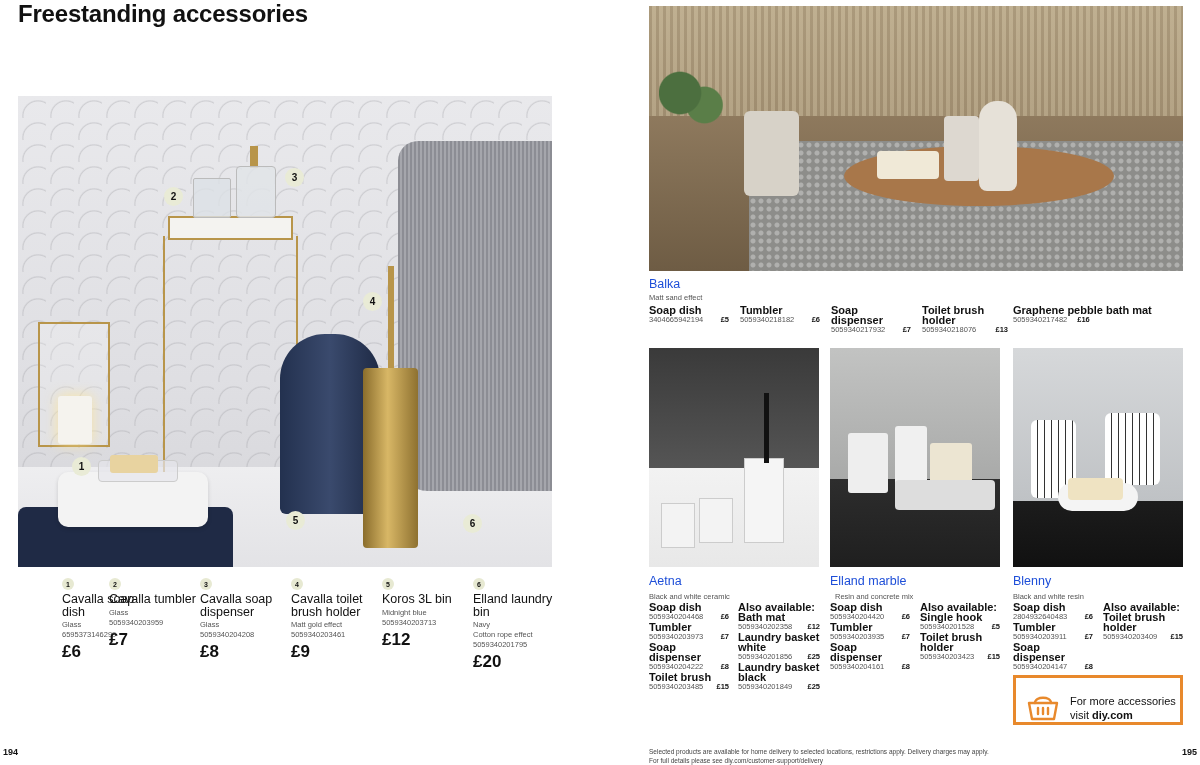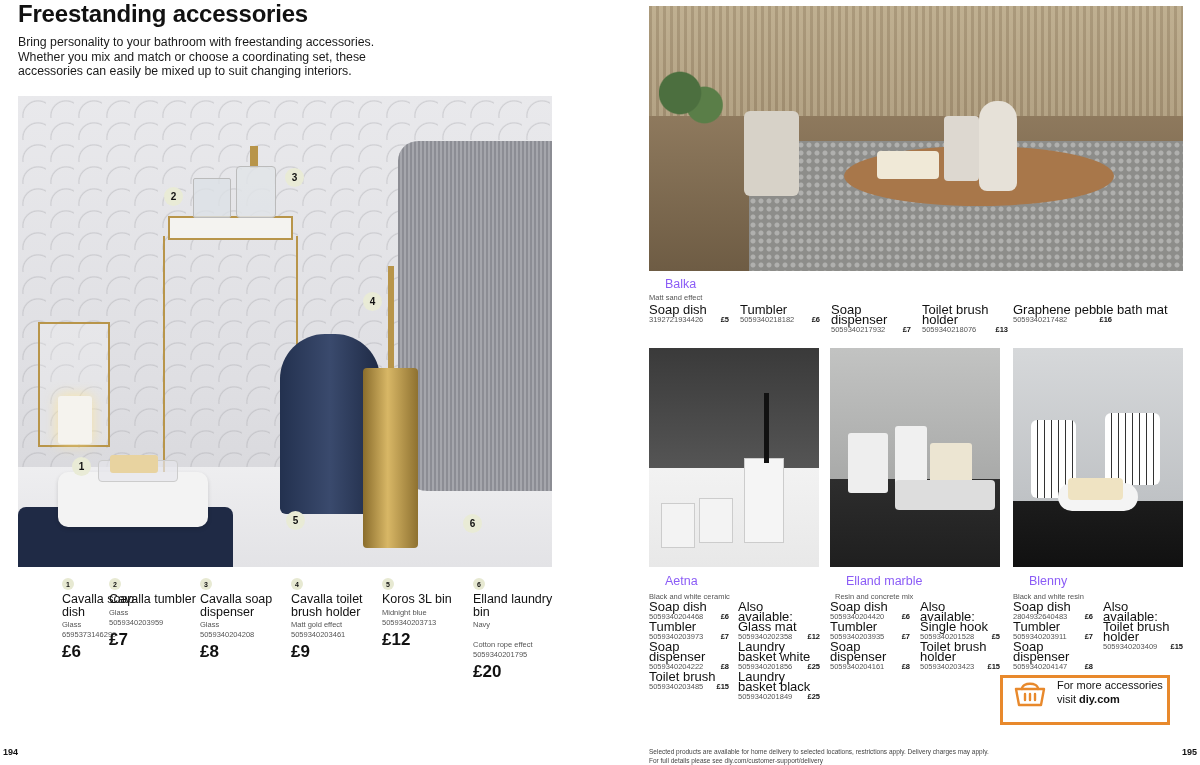--- a/index.html
+++ b/index.html
@@ -54,52 +54,51 @@
     background: linear-gradient(180deg, #b6a486 0%, #8f7a5e 40%, #6e5c44 100%); }
   .balka-photo .wall { position: absolute; left: 0; top: 0; right: 0; height: 110px; background: repeating-linear-gradient(90deg, #a69577 0 3px, #c4b596 3px 7px); opacity: 0.7; }
   .balka-photo .mat { position: absolute; left: 100px; top: 135px; width: 434px; height: 135px; background: radial-gradient(circle, #b0b0ae 2px, #8d8d8a 3px) 0 0/8px 8px; border-radius: 40px 0 0 0; }
   .balka-photo .tray { position: absolute; left: 195px; top: 140px; width: 270px; height: 60px; background: #a8774a; border-radius: 50%; }
   .balka-photo .soap { position: absolute; left: 228px; top: 145px; width: 62px; height: 28px; background: #f0e9d7; border-radius: 4px; }
   .balka-photo .tumbler { position: absolute; left: 295px; top: 110px; width: 35px; height: 65px; background: #ddd8d0; border-radius: 4px; }
   .balka-photo .dispenser { position: absolute; left: 330px; top: 95px; width: 38px; height: 90px; background: #e6e1d8; border-radius: 18px 18px 8px 8px; }
   .balka-photo .brushholder { position: absolute; left: 95px; top: 105px; width: 55px; height: 85px; background: #d7d2c8; border-radius: 6px; }
   .balka-photo .plant { position: absolute; left: 10px; top: 55px; width: 70px; height: 80px; background: radial-gradient(circle at 30% 40%, #4c6f3f 30%, transparent 32%), radial-gradient(circle at 65% 55%, #5a7e48 28%, transparent 30%); }
 
-  .set-title { position: absolute; font-size: 12.5px; color: #8b5cf6; margin-left: 16px; }
+  .set-title { position: absolute; font-size: 12.5px; color: #1d4ed8; }
   .set-sub { position: absolute; font-size: 7.5px; color: #555; }
-  .lbl { font-size: 13px; font-weight: 400; color: #111; line-height: 10px; }
+  .lbl { font-size: 11px; font-weight: 700; color: #111; line-height: 10px; }
   .row { font-size: 7.5px; color: #555; line-height: 10px; display: flex; }
   .row .price { font-weight: 700; color: #111; margin-left: auto; }
 
   .balka-items { position: absolute; left: 49px; top: 305px; width: 534px; }
   .balka-item { position: absolute; top: 0; }
   .balka-item .row .code { margin-right: 10px; }
 
   .photo { position: absolute; top: 348px; width: 170px; height: 219px; overflow: hidden; }
   .photo-aetna { left: 49px; background: linear-gradient(180deg, #3a3a3a 0%, #555 55%, #f2f2f2 55%, #e8e8e8 100%); }
   .photo-elland { left: 230px; background: linear-gradient(180deg, #c2c3c2 0%, #a9aaa9 60%, #2d2d2d 60%, #1f1f1f 100%); }
   .photo-blenny { left: 413px; background: linear-gradient(180deg, #d6d8da 0%, #bfc2c5 70%, #1c1c1c 70%, #111 100%); }
   .obj { position: absolute; }
 
   .set-block { position: absolute; top: 574px; }
   .set-col { position: absolute; }
 
-  .promo { position: absolute; left: 400px; top: 675px; width: 170px; height: 50px; border: 3px solid #e8892c; display: flex; align-items: flex-start; padding-left: 10px; }
+  .promo { position: absolute; left: 413px; top: 675px; width: 170px; height: 50px; border: 3px solid #e8892c; display: flex; align-items: flex-end; padding-left: 10px; }
   .promo svg { flex: none; }
   .promo .ptext { margin-left: 10px; font-size: 11px; line-height: 14px; color: #111; }
   .promo .ptext b { font-weight: 700; }
 
   .disclaimer { position: absolute; left: 49px; top: 747px; font-size: 6.5px; color: #444; line-height: 9px; width: 420px; }
 </style>
 </head>
 <body>
 
 <div class="page page-left">
   <h1 class="title">Freestanding accessories</h1>
-  <p class="intro">Bring personality to your bathroom with freestanding accessories. Whether you mix and match or choose a coordinating set, these accessories can easily be mixed up to suit changing interiors.</p>
 
   <div class="hero">
     <div class="floor"></div>
     <div class="basket"></div>
     <div class="table"></div>
     <div class="table-top"></div>
     <div class="glass"></div>
     <div class="pump"></div>
     <div class="dispenser"></div>
     <div class="lantern"></div>
@@ -153,21 +152,21 @@
       <div class="num">5</div>
       <div class="name">Koros 3L bin</div>
       <div class="mat">Midnight blue</div>
       <div class="code">5059340203713</div>
       <div class="price">£12</div>
     </div>
     <div class="prod" style="left:455px;">
       <div class="num">6</div>
       <div class="name">Elland laundry bin</div>
       <div class="mat">Navy</div>
-      <div class="mat" style="margin-top:10px">Cotton rope effect</div>
+      <div class="mat" style="margin-top:0">Cotton rope effect</div>
       <div class="code">5059340201795</div>
       <div class="price">£20</div>
     </div>
   </div>
 
   <div class="pagenum" style="left:3px;">194</div>
 </div>
 
 <div class="page page-right">
   <div class="balka-photo">
@@ -181,21 +180,21 @@
     <div class="dispenser"></div>
   </div>
 
   <div class="set-title" style="left:49px; top:277px;">Balka</div>
   <div class="set-sub" style="left:49px; top:293px;">Matt sand effect</div>
 
   <div class="balka-items">
     <div class="balka-item" style="left:0px; width:80px;">
       <div class="lbl">Soap dish</div>
       <div class="row">
-          <span class="code">3192721934426</span>
+          <span class="code">3404665942194</span>
           <span class="price">£5</span>
         </div>
     </div>
     <div class="balka-item" style="left:91px; width:80px;">
       <div class="lbl">Tumbler</div>
       <div class="row">
           <span class="code">5059340218182</span>
           <span class="price">£6</span>
         </div>
     </div>
@@ -208,21 +207,21 @@
     </div>
     <div class="balka-item" style="left:273px; width:86px;">
       <div class="lbl">Toilet brush holder</div>
       <div class="row">
           <span class="code">5059340218076</span>
           <span class="price">£13</span>
         </div>
     </div>
     <div class="balka-item" style="left:364px; width:90px;">
       <div class="lbl" style="white-space:nowrap;">Graphene pebble bath mat</div>
-      <div class="row" style="width:99px;">
+      <div class="row" style="width:76px;">
           <span class="code">5059340217482</span>
           <span class="price">£16</span>
         </div>
     </div>
   </div>
 
   <div class="photo photo-aetna">
     <div class="obj" style="left:95px; top:110px; width:40px; height:85px; background:#f5f5f5; border:1px solid #ccc;"></div>
     <div class="obj" style="left:115px; top:45px; width:5px; height:70px; background:#111;"></div>
     <div class="obj" style="left:12px; top:155px; width:34px; height:45px; background:#f3f3f3; border:1px solid #ccc;"></div>
@@ -261,21 +260,21 @@
           <span class="price">£8</span>
         </div>
       <div class="lbl">Toilet brush</div>
       <div class="row">
           <span>5059340203485</span>
           <span class="price">£15</span>
         </div>
     </div>
     <div class="set-col" style="left:89px; top:28px; width:82px;">
       <div class="lbl">Also available:</div>
-      <div class="lbl">Glass mat</div>
+      <div class="lbl">Bath mat</div>
       <div class="row">
           <span>5059340202358</span>
           <span class="price">£12</span>
         </div>
       <div class="lbl">Laundry basket white</div>
       <div class="row">
           <span>5059340201856</span>
           <span class="price">£25</span>
         </div>
       <div class="lbl">Laundry basket black</div>

